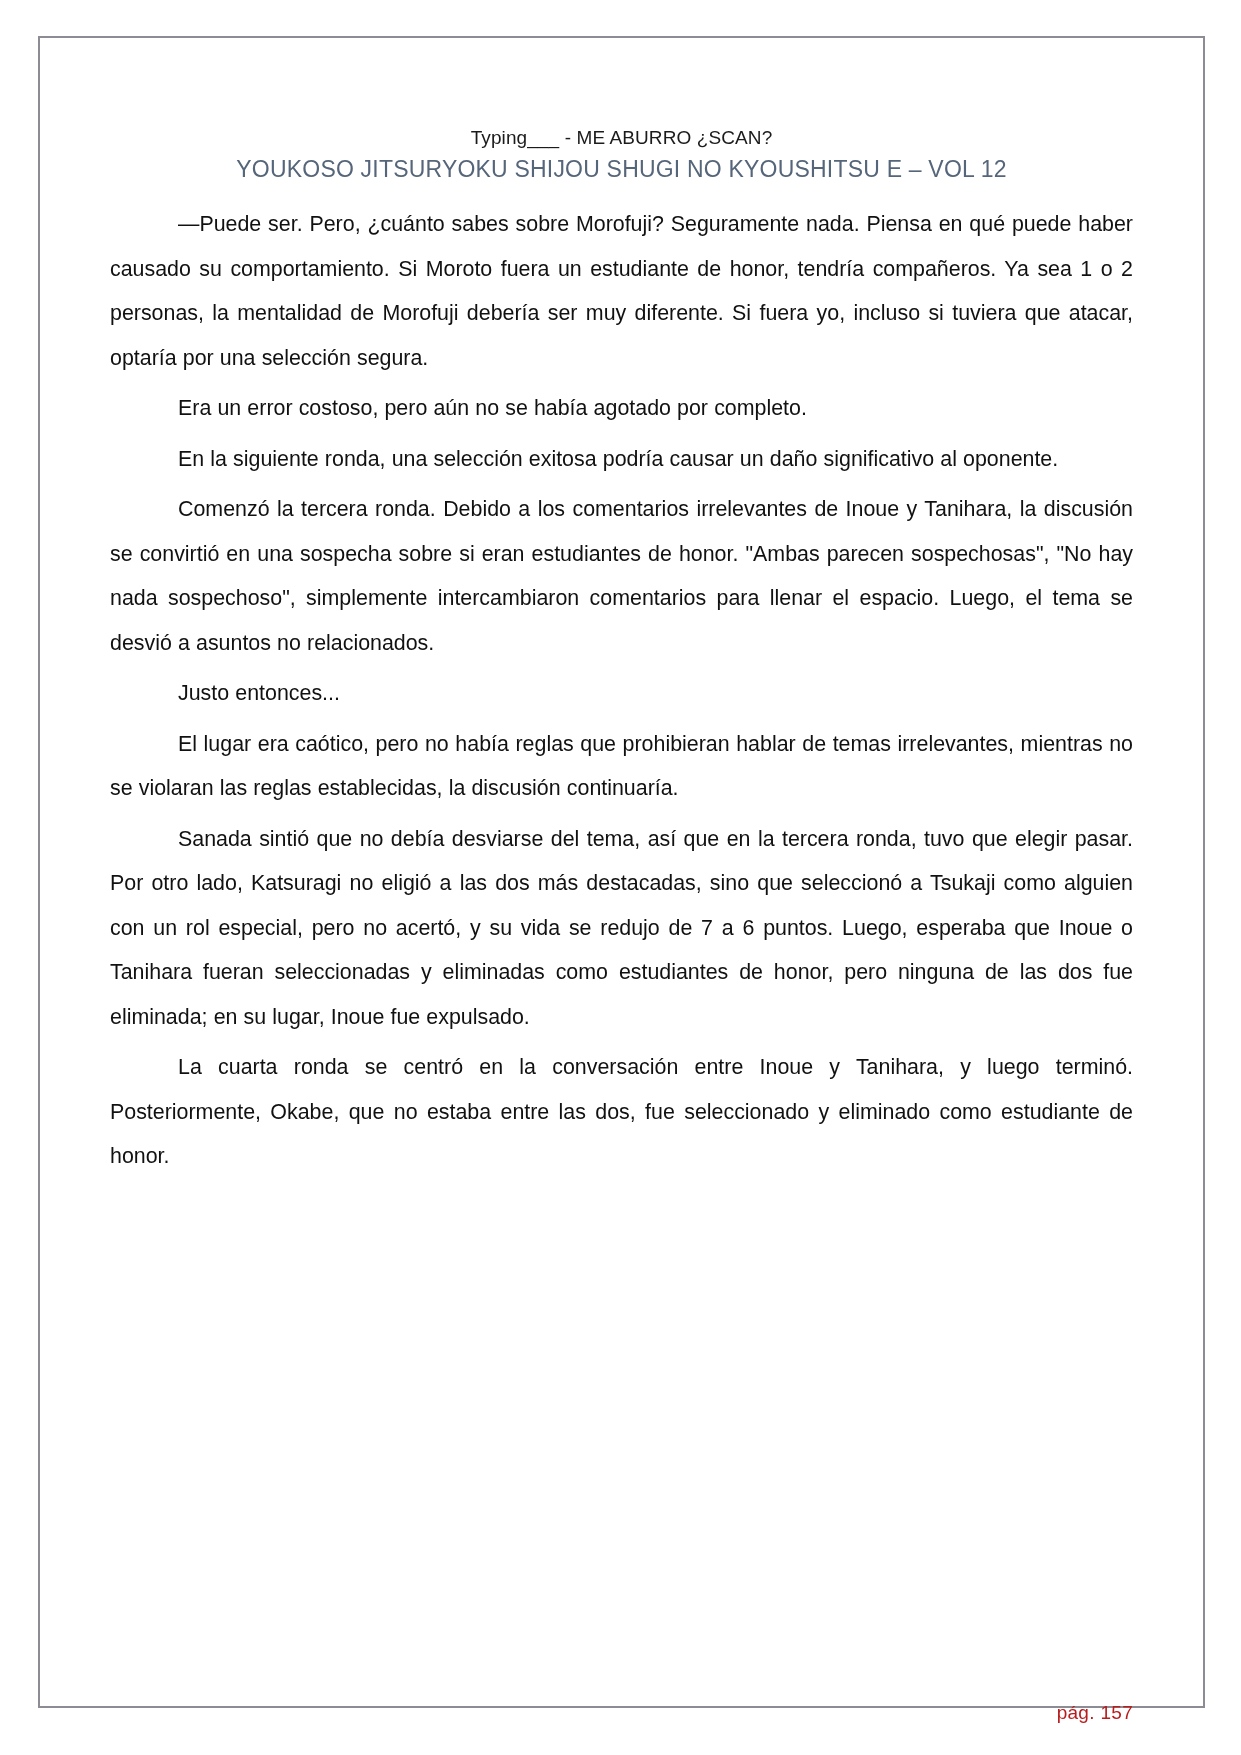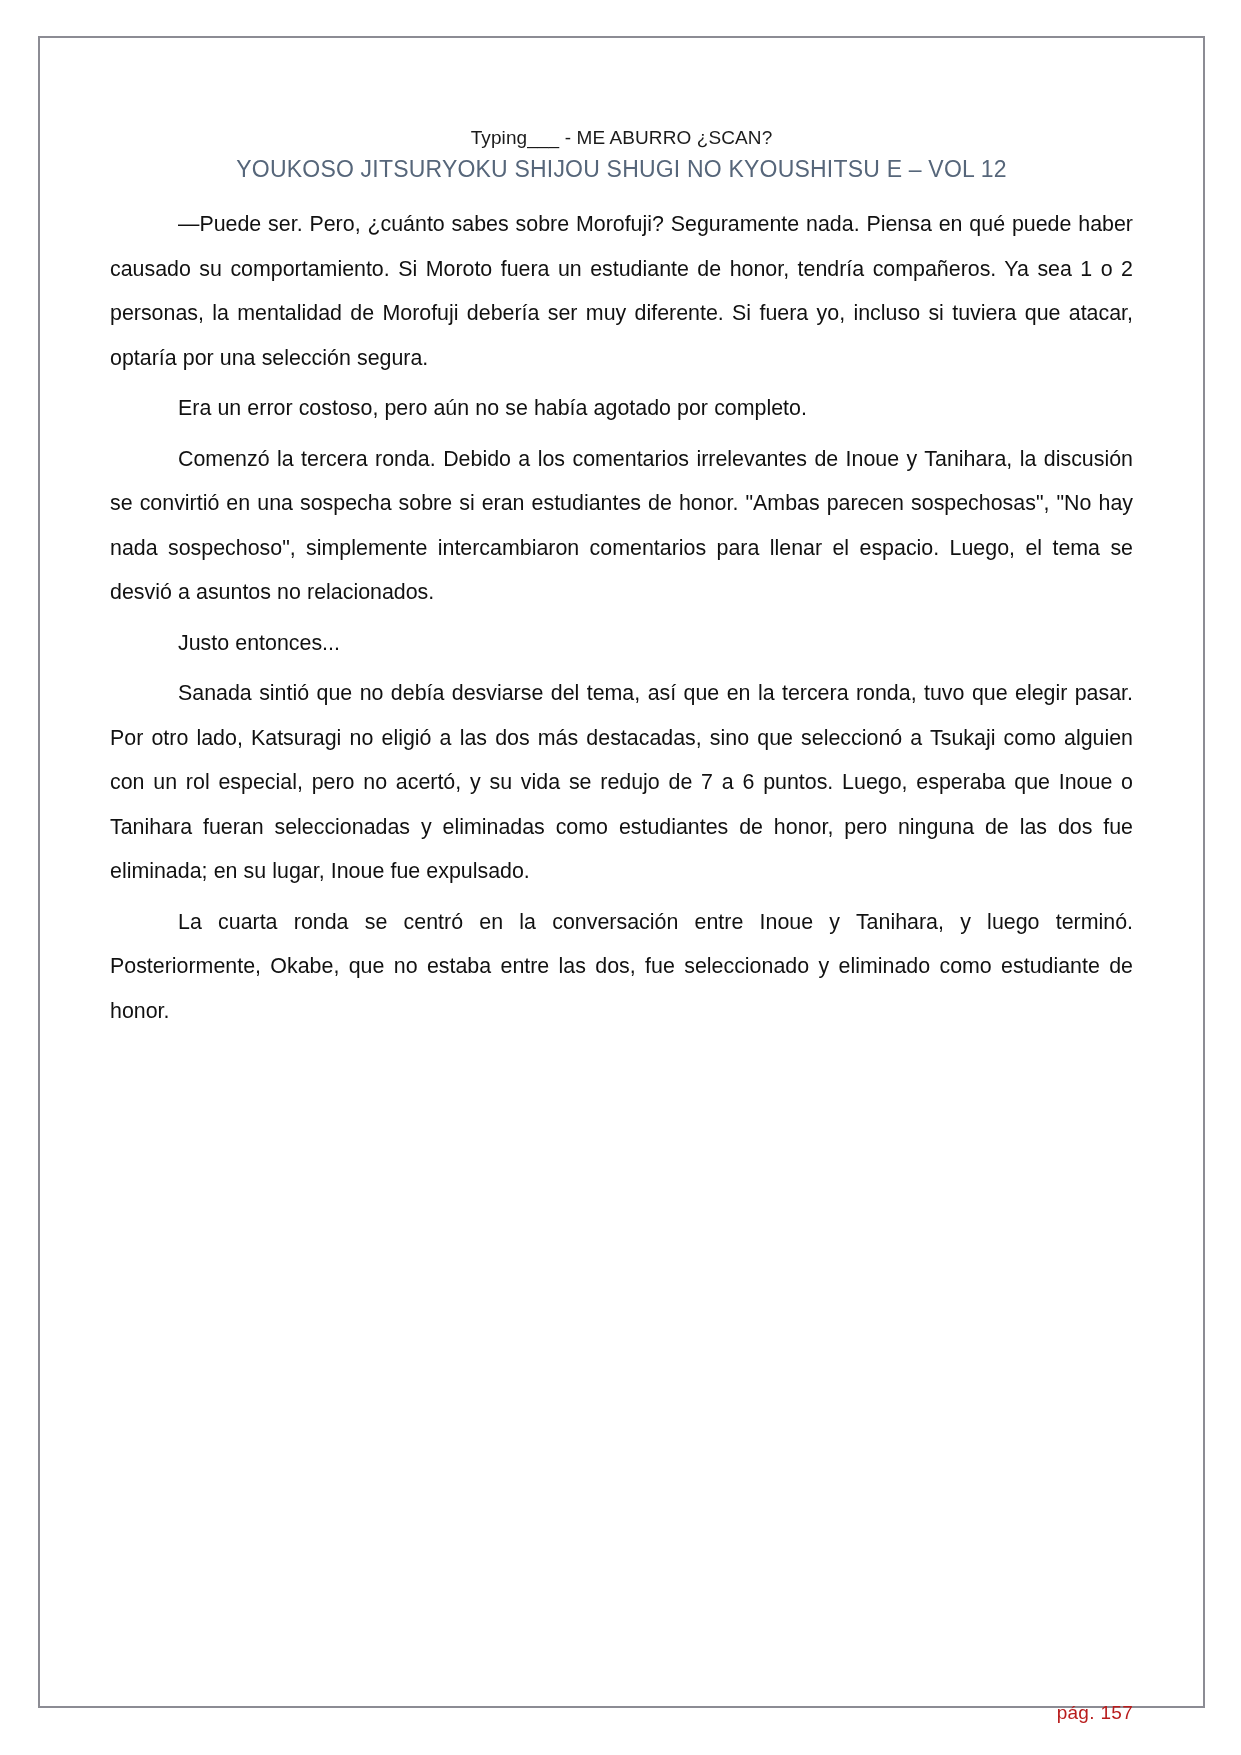--- a/index.html
+++ b/index.html
@@ -107,22 +107,24 @@
   <div id="content">
 
     <header id="doc-header">
       <div class="hdr-line1">Typing___ - ME ABURRO ¿SCAN?</div>
       <div class="hdr-line2">YOUKOSO JITSURYOKU SHIJOU SHUGI NO KYOUSHITSU E – VOL 12</div>
     </header>
 
     <section class="body-text">
       <p class="para">—Puede ser. Pero, ¿cuánto sabes sobre Morofuji? Seguramente nada. Piensa en qué puede haber causado su comportamiento. Si Moroto fuera un estudiante de honor, tendría compañeros. Ya sea 1 o 2 personas, la mentalidad de Morofuji debería ser muy diferente. Si fuera yo, incluso si tuviera que atacar, optaría por una selección segura.</p>
       <p class="para">Era un error costoso, pero aún no se había agotado por completo.</p>
+      <p class="para">En la siguiente ronda, una selección exitosa podría causar un daño significativo al oponente.</p>
       <p class="para">Comenzó la tercera ronda. Debido a los comentarios irrelevantes de Inoue y Tanihara, la discusión se convirtió en una sospecha sobre si eran estudiantes de honor. "Ambas parecen sospechosas", "No hay nada sospechoso", simplemente intercambiaron comentarios para llenar el espacio. Luego, el tema se desvió a asuntos no relacionados.</p>
       <p class="para">Justo entonces...</p>
+      <p class="para">El lugar era caótico, pero no había reglas que prohibieran hablar de temas irrelevantes, mientras no se violaran las reglas establecidas, la discusión continuaría.</p>
       <p class="para">Sanada sintió que no debía desviarse del tema, así que en la tercera ronda, tuvo que elegir pasar. Por otro lado, Katsuragi no eligió a las dos más destacadas, sino que seleccionó a Tsukaji como alguien con un rol especial, pero no acertó, y su vida se redujo de 7 a 6 puntos. Luego, esperaba que Inoue o Tanihara fueran seleccionadas y eliminadas como estudiantes de honor, pero ninguna de las dos fue eliminada; en su lugar, Inoue fue expulsado.</p>
       <p class="para">La cuarta ronda se centró en la conversación entre Inoue y Tanihara, y luego terminó. Posteriormente, Okabe, que no estaba entre las dos, fue seleccionado y eliminado como estudiante de honor.</p>
     </section>
 
     <div id="page-number">pág. 157</div>
 
   </div>
 </div>
 
 </body></html>

